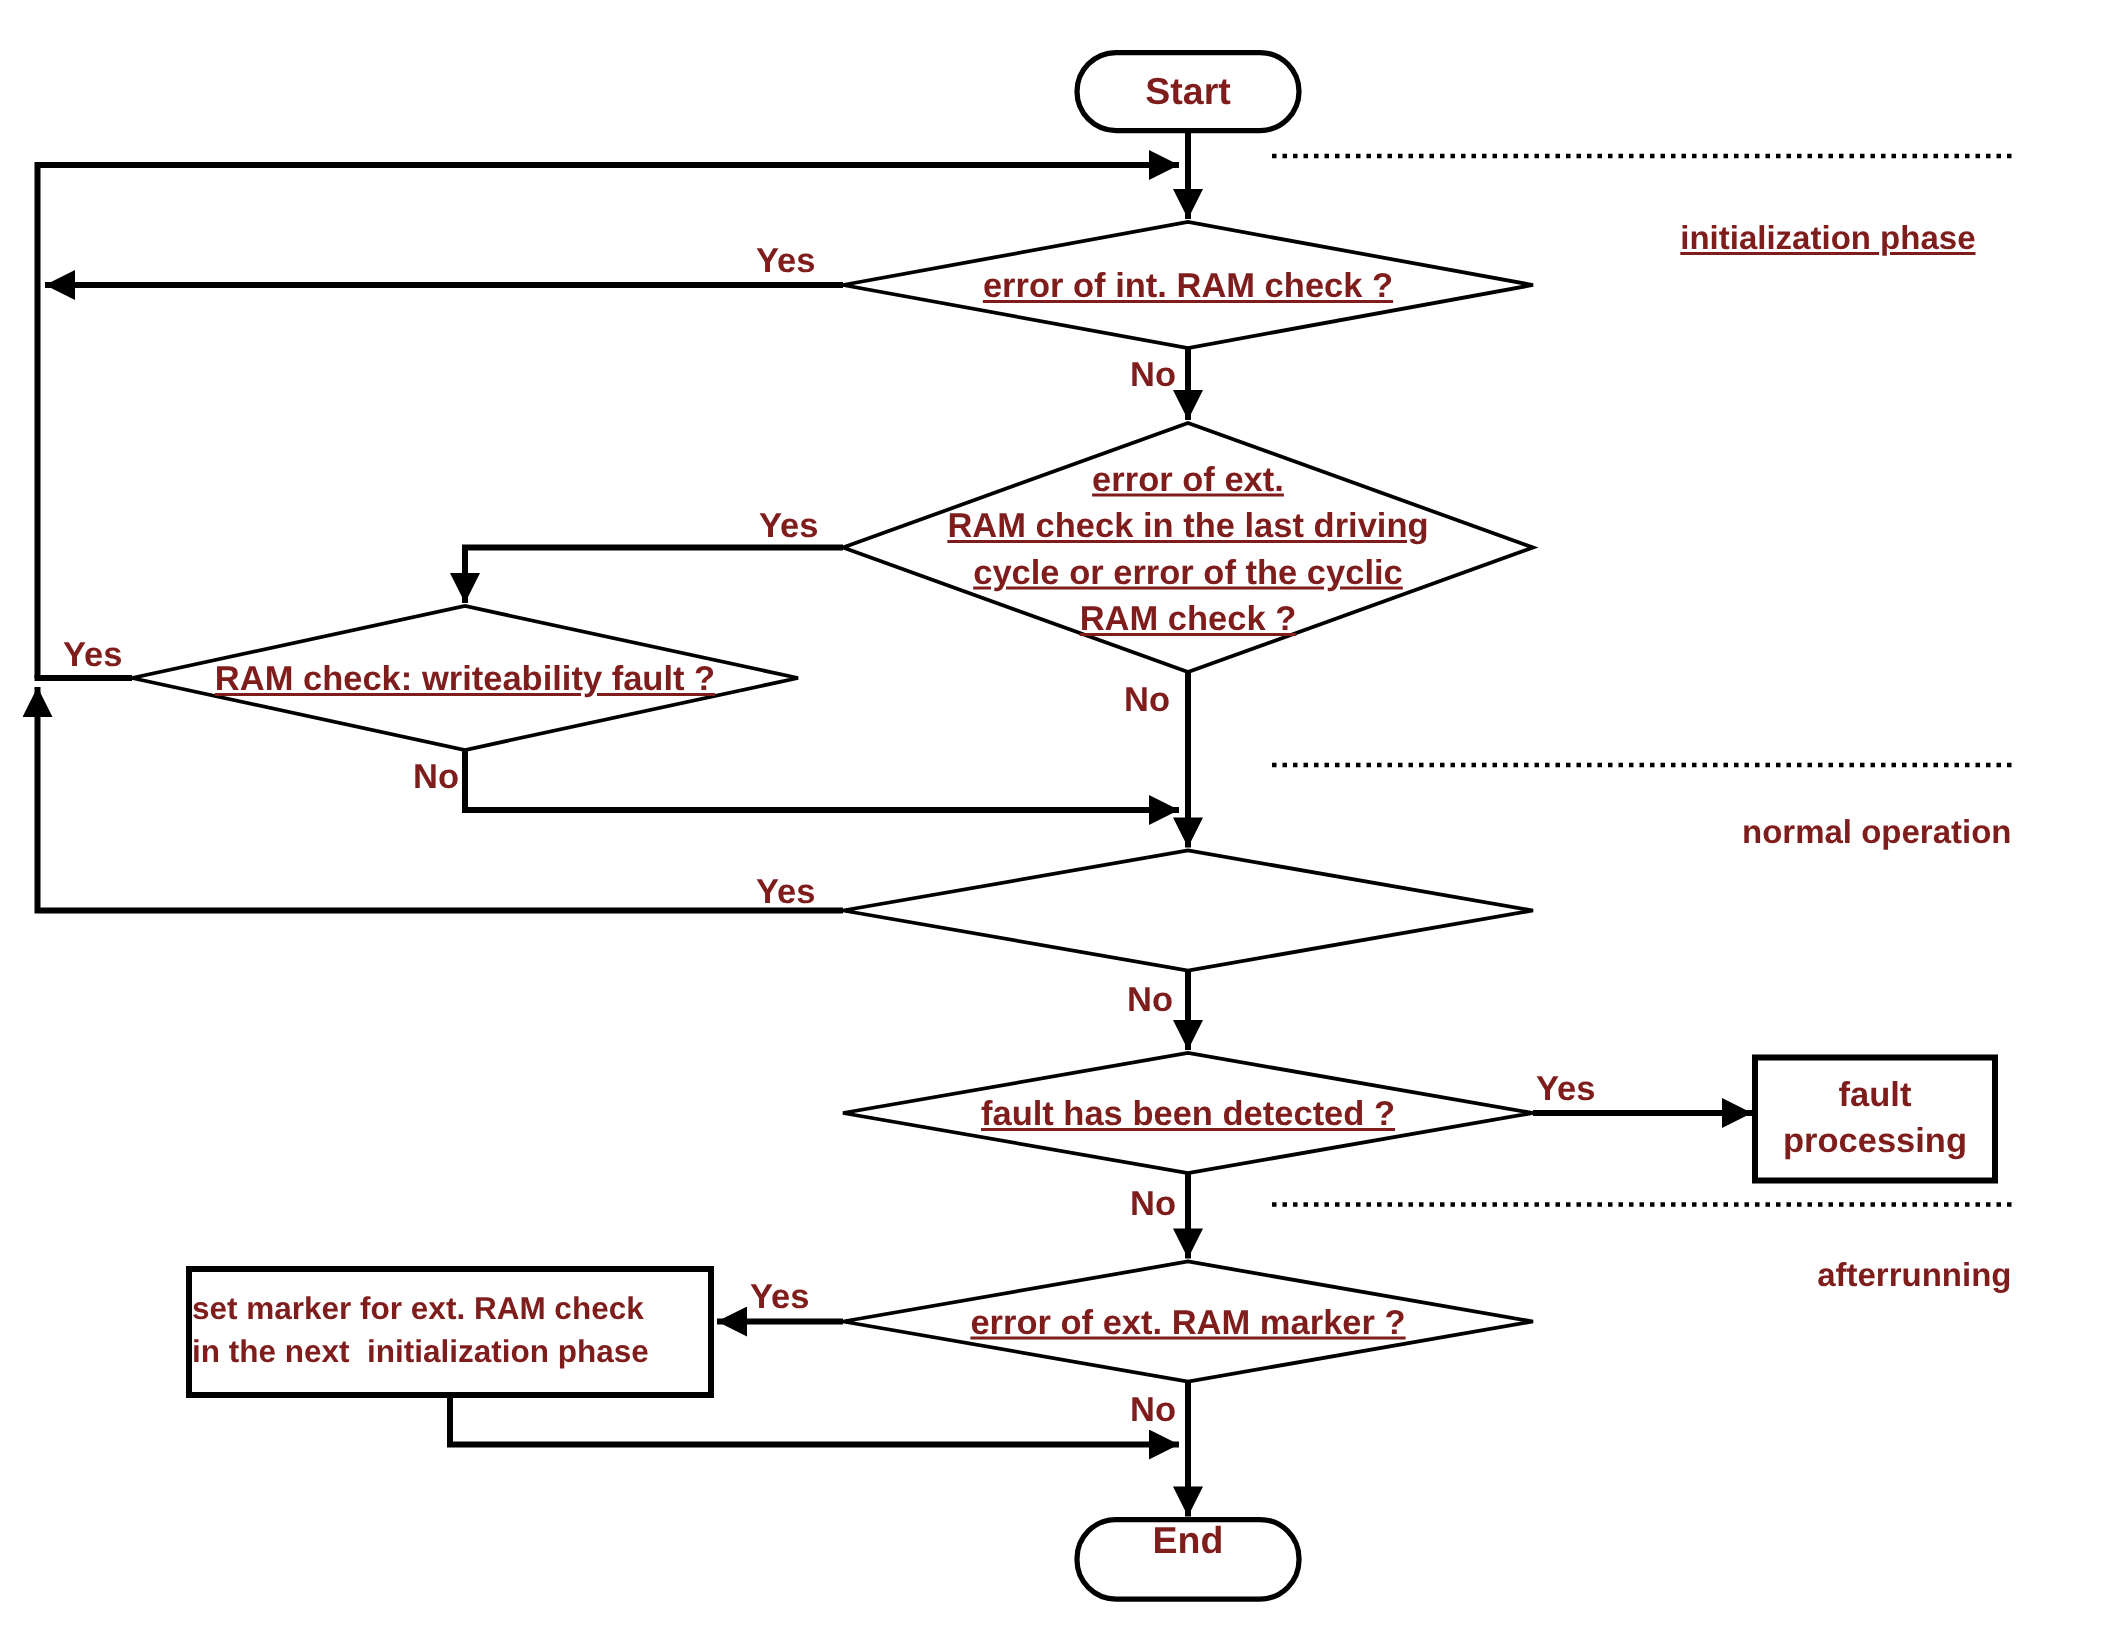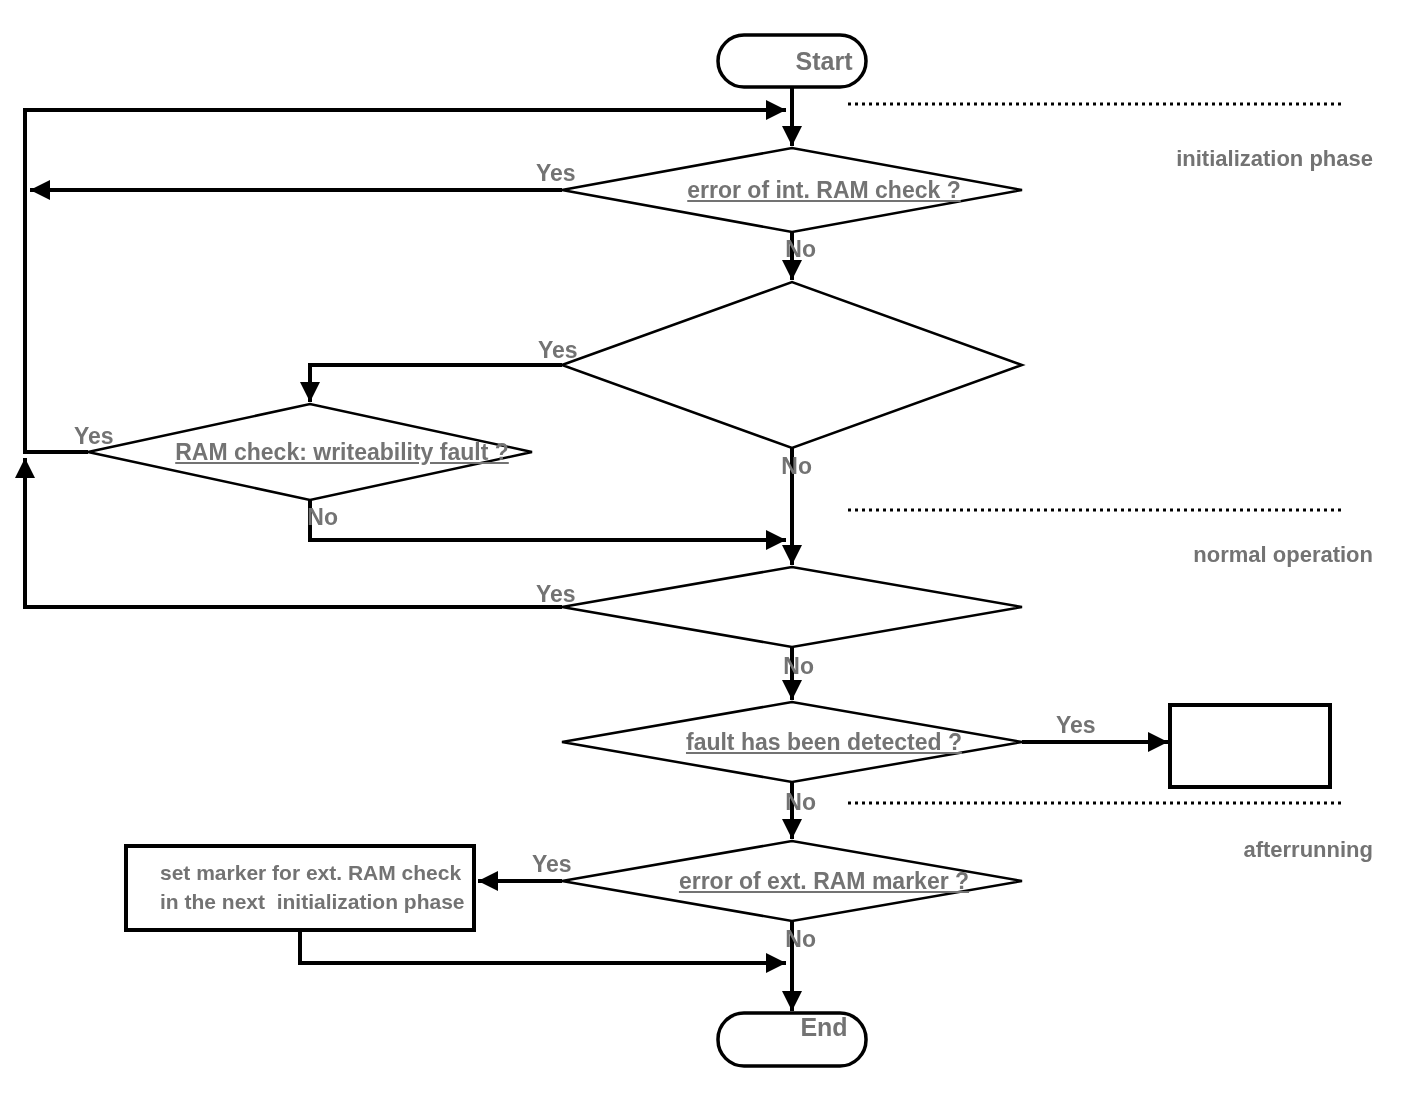--- a/index.html
+++ b/index.html
@@ -10,23 +10,22 @@
     height: 1098px;
     background: #ffffff;
     font-family: "Liberation Sans", "DejaVu Sans", sans-serif;
     color: #000000;
     overflow: hidden;
   }
   #wiring { position: absolute; left: 0; top: 0; }
   .lbl {
     position: absolute;
     font-weight: bold;
-    color: #737373;
+    color: #7f1d1d;
     line-height: 1.2;
-    margin-left: 32px;
   }
   .node-text {
     font-size: 23px;
     text-align: center;
     text-decoration: underline;
   }
   .node-text .line { line-height: 31px; }
   .terminal-text { font-size: 25px; text-align: center; }
   .branch { font-size: 23px; }
   .branch.right-align { text-align: right; }
@@ -104,26 +103,36 @@
 
     <rect x="126" y="846" width="348" height="84" fill="#ffffff" stroke="#000000" stroke-width="4"></rect>
 
     <rect x="718" y="1013" width="148" height="53" rx="26" ry="26" fill="#ffffff" stroke="#000000" stroke-width="3.5"></rect>
   </svg>
 
   <div class="lbl terminal-text" style="left:718px; top:46px; width:148px;">Start</div>
 
   <div class="lbl node-text" style="left:592px; top:177px; width:400px;">error of int. RAM check ?</div>
 
+  <div class="lbl node-text" style="left:592px; top:304px; width:400px;">
+    <div class="line">error of ext.</div>
+    <div class="line">RAM check in the last driving</div>
+    <div class="line">cycle or error of the cyclic</div>
+    <div class="line">RAM check ?</div>
+  </div>
 
   <div class="lbl node-text" style="left:110px; top:439px; width:400px;">RAM check: writeability fault ?</div>
 
 
   <div class="lbl node-text" style="left:592px; top:729px; width:400px;">fault has been detected ?</div>
 
+  <div class="lbl fault-text" style="left:1170px; top:714px; width:160px;">
+    <div class="line">fault</div>
+    <div class="line">processing</div>
+  </div>
 
   <div class="lbl node-text" style="left:592px; top:868px; width:400px;">error of ext. RAM marker ?</div>
 
   <div class="lbl box-text" style="left:128px; top:858px; width:300px;">
     <div class="line">set marker for ext. RAM check</div>
     <div class="line">in the next  initialization phase</div>
   </div>
 
   <div class="lbl terminal-text" style="left:718px; top:1012px; width:148px;">End</div>
 
@@ -138,17 +147,17 @@
 
   <div class="lbl branch" style="left:504px; top:581px; width:56px;">Yes</div>
   <div class="lbl branch right-align" style="left:738px; top:653px; width:44px;">No</div>
 
   <div class="lbl branch" style="left:1024px; top:712px; width:60px;">Yes</div>
   <div class="lbl branch right-align" style="left:740px; top:789px; width:44px;">No</div>
 
   <div class="lbl branch" style="left:500px; top:851px; width:56px;">Yes</div>
   <div class="lbl branch right-align" style="left:740px; top:926px; width:44px;">No</div>
 
-  <div class="lbl phase" style="left:1041px; top:146px;">initialization phase</div>
+  <div class="lbl phase" style="left:1017px; top:146px;text-decoration:underline;">initialization phase</div>
   <div class="lbl phase" style="left:1041px; top:542px;">normal operation</div>
   <div class="lbl phase" style="left:1041px; top:837px;">afterrunning</div>
 
 </div>
 
 </body></html>

